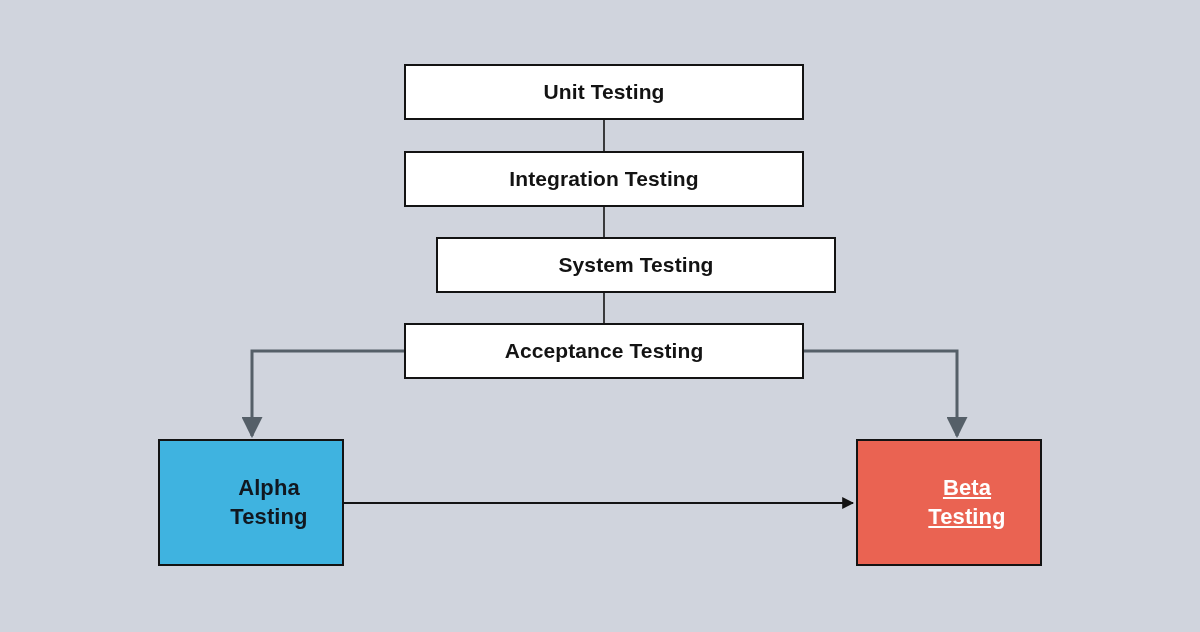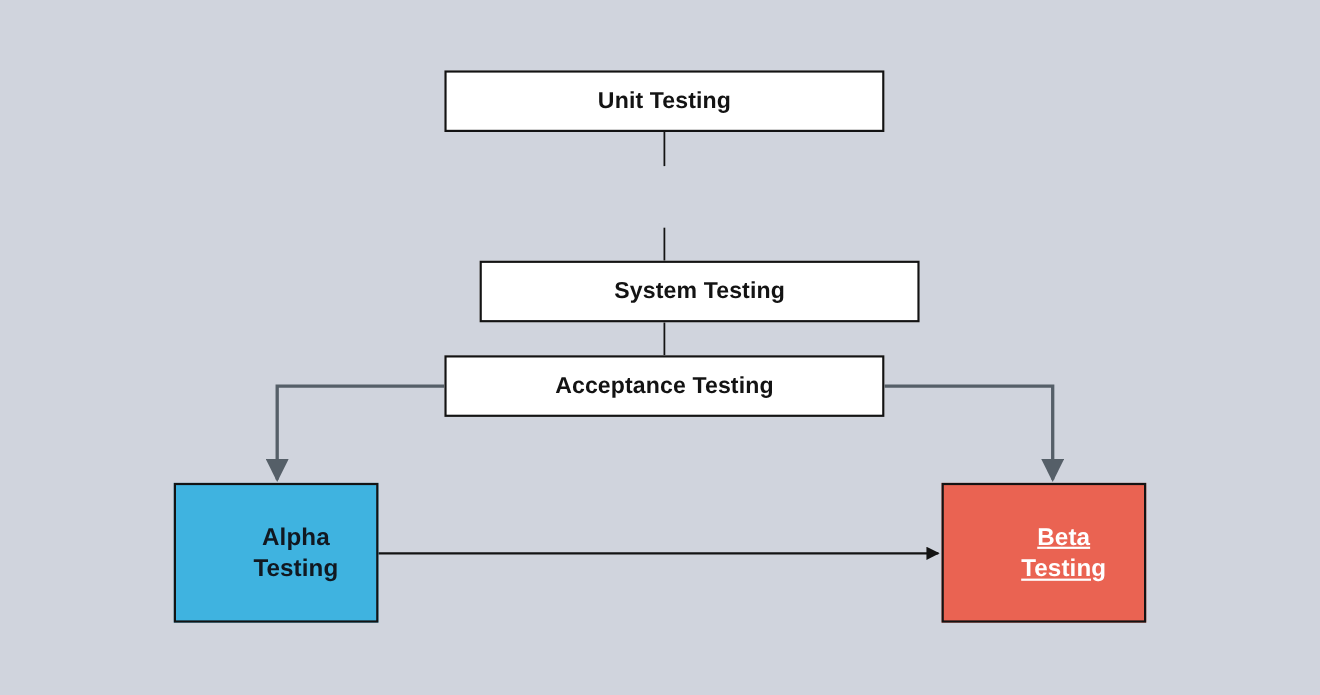--- a/index.html
+++ b/index.html
@@ -99,20 +99,23 @@
 
     <path d="M 804 351 L 957 351 L 957 436" fill="none" stroke="#555f68" stroke-width="3" marker-end="url(#arrow-gray)"></path>
 
     <path d="M 344 503 L 853 503" fill="none" stroke="#131313" stroke-width="2" marker-end="url(#arrow-dark)"></path>
   </svg>
 
   <div class="node node-stage" id="node-unit">
     <span class="node-label">Unit Testing</span>
   </div>
 
+  <div class="node node-stage" id="node-integration">
+    <span class="node-label">Integration Testing</span>
+  </div>
 
   <div class="node node-stage" id="node-system">
     <span class="node-label">System Testing</span>
   </div>
 
   <div class="node node-stage" id="node-acceptance">
     <span class="node-label">Acceptance Testing</span>
   </div>
 
   <div class="node node-terminal" id="node-alpha">

